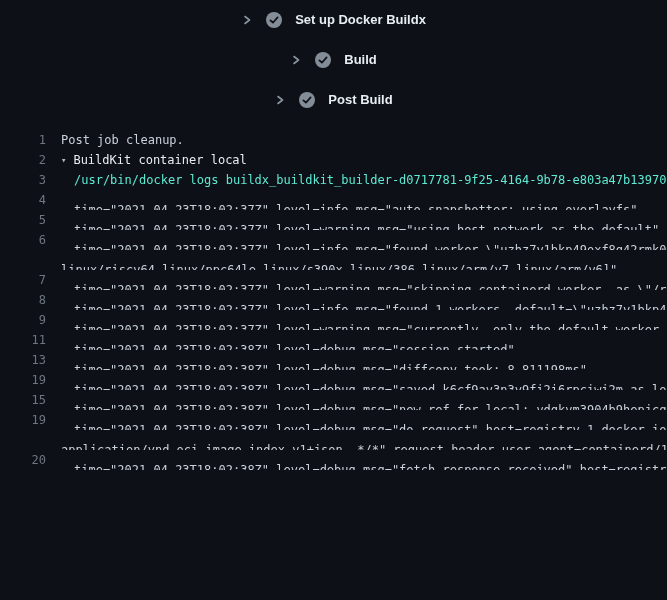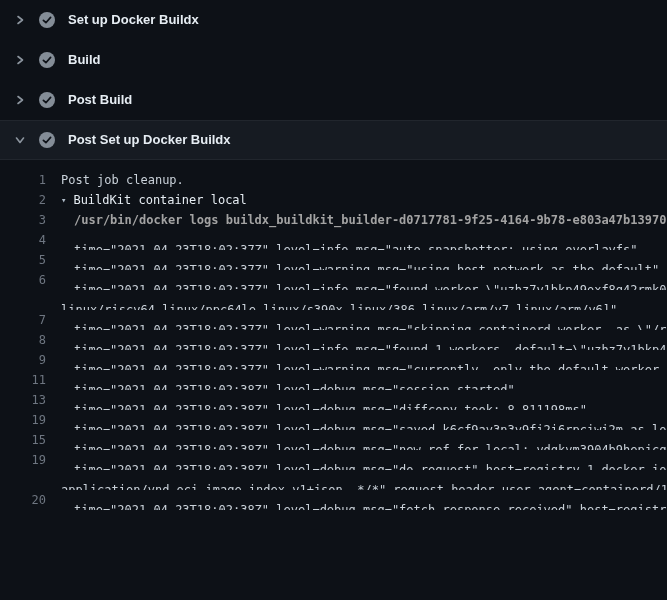--- a/index.html
+++ b/index.html
@@ -9,20 +9,21 @@
     font-family:"Liberation Sans",sans-serif;
   }
   .app{width:667px;height:600px;overflow:hidden;}
 
   
   .section{
     display:flex;align-items:center;box-sizing:border-box;
     height:40px;padding:0 14px;gap:13px;
     font-size:13px;font-weight:600;color:#e6edf3;
     cursor:pointer;
+    justify-content:center;
   }
   .section.expanded{
     background:#161b22;
     border-top:1px solid #21262d;
     border-bottom:1px solid #21262d;
   }
   .chev{color:#8b949e;display:flex;width:12px;height:12px;align-items:center;justify-content:center;}
   .chev svg{display:block;}
   .chev.down svg{transform:rotate(90deg);}
   .check{color:#848d97;display:flex;width:16px;height:16px;}
@@ -36,21 +37,21 @@
     font-size:12px;line-height:20px;
     color:#c9d1d9;
   }
   .lrow{display:flex;white-space:pre;height:20px;overflow:hidden;}
   .num{
     flex:0 0 46px;text-align:right;color:#6e7681;
     margin-right:15px;cursor:pointer;user-select:none;
   }
   .txt{flex:1 1 auto;overflow:hidden;}
   .txt.indent{padding-left:13px;}
-  .txt.command{color:#a3a3a3;font-weight:bold;}
+  .txt.command{color:#5eead4;font-weight:normal;}
   .txt.group{color:#e6edf3;}
   .arrow{
     display:inline-block;font-size:9px;margin-right:7px;
     color:#adbac7;cursor:pointer;vertical-align:1px;
   }
 </style>
 </head>
 <body>
 
 <div class="app">
@@ -90,34 +91,20 @@
           </svg>
         </span>
         <span class="check">
           <svg width="16" height="16" viewBox="0 0 16 16">
             <circle cx="8" cy="8" r="8" fill="currentColor"></circle>
             <path d="M4.4 8.3 L6.9 10.7 L11.6 5.4" fill="none" stroke="#0d1117" stroke-width="1.7" stroke-linecap="round" stroke-linejoin="round"></path>
           </svg>
         </span>
         <span class="label">Post Build</span>
       </div>
-      <div class="section expanded">
-        <span class="chev down">
-          <svg width="12" height="12" viewBox="0 0 12 12">
-            <path d="M4 2.5 L8.5 6 L4 9.5" fill="none" stroke="currentColor" stroke-width="1.6" stroke-linecap="round" stroke-linejoin="round"></path>
-          </svg>
-        </span>
-        <span class="check">
-          <svg width="16" height="16" viewBox="0 0 16 16">
-            <circle cx="8" cy="8" r="8" fill="currentColor"></circle>
-            <path d="M4.4 8.3 L6.9 10.7 L11.6 5.4" fill="none" stroke="#0d1117" stroke-width="1.7" stroke-linecap="round" stroke-linejoin="round"></path>
-          </svg>
-        </span>
-        <span class="label">Post Set up Docker Buildx</span>
-      </div>
     </div>
   <div id="log" class="log">
       <div class="lrow"><span class="num">1</span><span class="txt plain">Post job cleanup.</span></div>
       <div class="lrow"><span class="num">2</span><span class="txt group"><span class="arrow">▾</span><span>BuildKit container local</span></span></div>
       <div class="lrow"><span class="num">3</span><span class="txt command indent">/usr/bin/docker logs buildx_buildkit_builder-d0717781-9f25-4164-9b78-e803a47b13970</span></div>
       <div class="lrow"><span class="num">4</span><span class="txt log indent">time="2021-04-23T18:02:37Z" level=info msg="auto snapshotter: using overlayfs"</span></div>
       <div class="lrow"><span class="num">5</span><span class="txt log indent">time="2021-04-23T18:02:37Z" level=warning msg="using host network as the default"</span></div>
       <div class="lrow"><span class="num">6</span><span class="txt log indent">time="2021-04-23T18:02:37Z" level=info msg="found worker \"uzhz7y1bkp49oxf8q42rmk0xj</span></div>
       <div class="lrow"><span class="num"></span><span class="txt log">linux/riscv64 linux/ppc64le linux/s390x linux/386 linux/arm/v7 linux/arm/v6]"</span></div>
       <div class="lrow"><span class="num">7</span><span class="txt log indent">time="2021-04-23T18:02:37Z" level=warning msg="skipping containerd worker, as \"/run</span></div>

